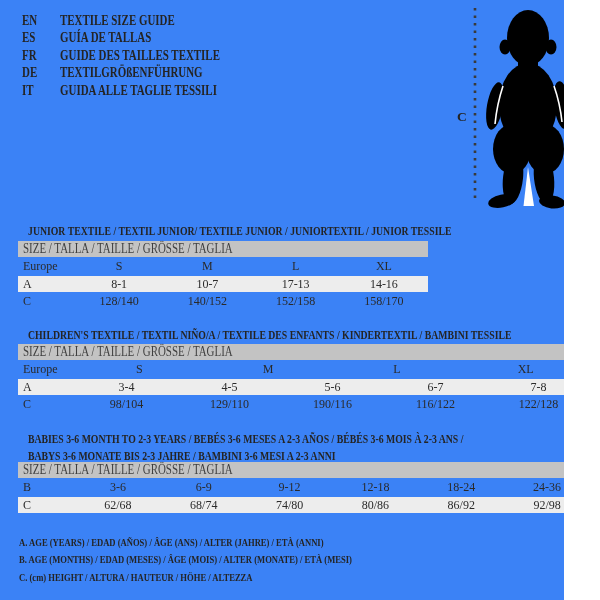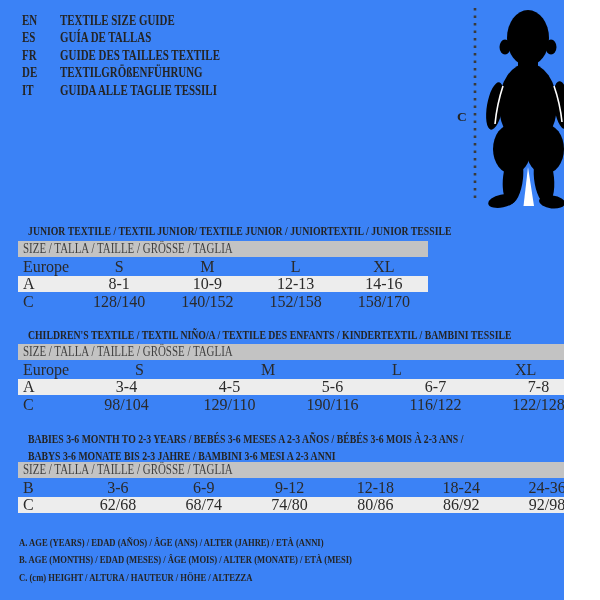--- a/index.html
+++ b/index.html
@@ -26,21 +26,21 @@
   #babies-title{top:421px;}
   #babies-title .cond{display:block;}
 
   
   .tbl{position:absolute;left:18px;}
   #junior-table{top:241px;width:410px;}
   #children-table{top:344px;width:572px;}
   #babies-table{top:462px;width:572px;}
   .size-bar{height:16px;background:#c3c3c3;display:flex;align-items:center;padding-left:5px;
     font-size:14px;color:#3f3f3f;}
-  .t-row{display:flex;align-items:center;height:16px;margin-top:1.5px;font-size:16px;color:#2a2a2a;}
+  .t-row{display:flex;align-items:center;height:16px;margin-top:1.5px;font-size:12px;color:#2a2a2a;}
   .t-row.alt{background:#ededed;}
   .t-label{width:52px;padding-left:5px;flex:none;}
   .t-cell{flex:1;text-align:center;}
 
   
   .footnotes{position:absolute;left:19px;top:536px;}
   .footnote{height:17.3px;font-weight:700;font-size:11px;}
 </style>
 </head>
 <body>
@@ -108,22 +108,22 @@
     <div class="t-row">
       <span class="t-label">Europe</span>
       <span class="t-cell">S</span>
       <span class="t-cell">M</span>
       <span class="t-cell">L</span>
       <span class="t-cell">XL</span>
     </div>
     <div class="t-row alt">
       <span class="t-label">A</span>
       <span class="t-cell">8-1</span>
-      <span class="t-cell">10-9</span>
-      <span class="t-cell">12-13</span>
+      <span class="t-cell">10-7</span>
+      <span class="t-cell">17-13</span>
       <span class="t-cell">14-16</span>
     </div>
     <div class="t-row">
       <span class="t-label">C</span>
       <span class="t-cell">128/140</span>
       <span class="t-cell">140/152</span>
       <span class="t-cell">152/158</span>
       <span class="t-cell">158/170</span>
     </div>
   </div>

